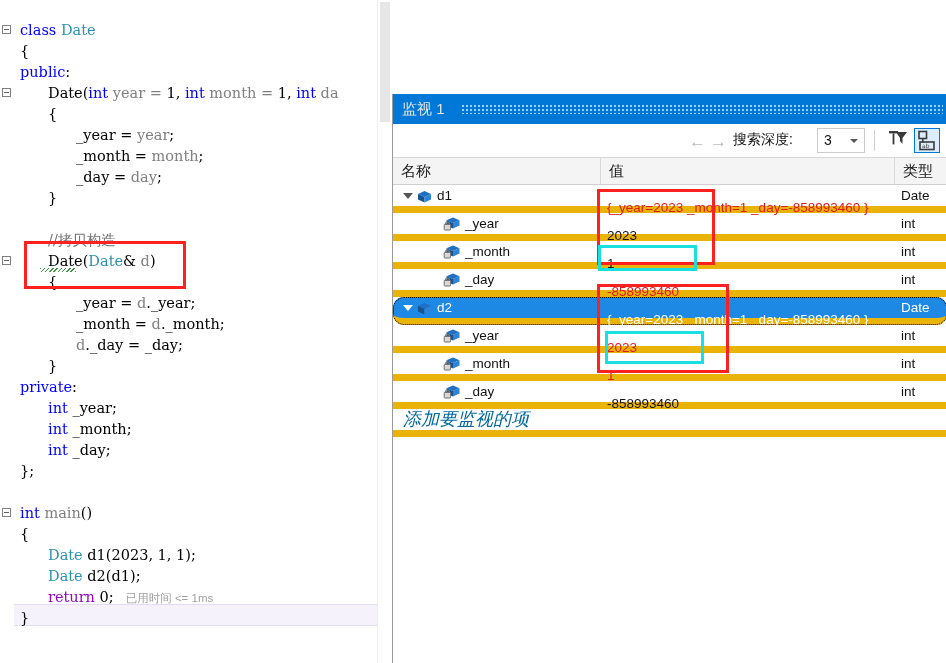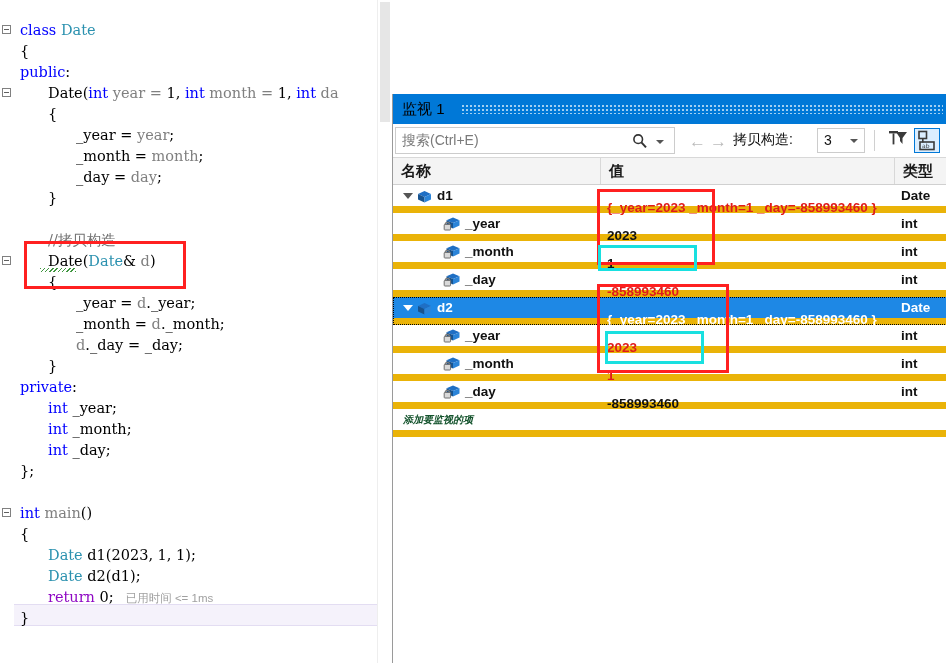--- a/index.html
+++ b/index.html
@@ -123,21 +123,21 @@
     width: 554px; height: 569px;
     background: #ffffff;
     border-left: 1px solid #9a9a9a;
     font-family: "Liberation Sans", sans-serif;
   }
   .watch-title {
     position: absolute;
     left: 0; top: 0;
     width: 554px; height: 30px;
     background: #0078d7;
-    color: #000000;
+    color: #e5e5e5;
     font-size: 15px;
     line-height: 30px;
     padding-left: 9px;
     box-sizing: border-box;
     overflow: hidden;
   }
   .watch-title .dots {
     position: absolute;
     left: 68px; top: 10px; right: 4px; height: 10px;
     background-image: radial-gradient(#bfe0f7 0.8px, transparent 0.9px);
@@ -230,21 +230,20 @@
     border: 1px solid #0078d7;
     background: #dbeeff;
   }
 
   
   .grid {
     position: absolute;
     left: 0; top: 64px;
     width: 554px; height: 505px;
     background: #ffffff;
-    font-weight: bold;
   }
   .grid-head {
     position: relative;
     height: 26px;
     background: #f4f4f4;
     border-bottom: 1px solid #d0d0d0;
   }
   .gh {
     position: absolute;
     top: 0;
@@ -265,20 +264,21 @@
   .row {
     position: relative;
     height: 21px;
     border-bottom: 7px solid #eab308;
     font-size: 13.5px;
     color: #111111;
   }
   .row.selected {
     background: #1e88e5;
     color: #ffffff;
+    border-radius: 11px;
   }
   .row.selected .cell-type,
   .row.selected .cell-val,
   .row.selected .cell-name { color: #ffffff; }
   .row.selected.focus-outline {
     outline: 1px dotted #000;
     outline-offset: -1px;
   }
   .cell-name {
     position: absolute; left: 0; top: 0;
@@ -327,22 +327,22 @@
     top: 4px;
     width: 15px; height: 14px;
   }
   .ico-lock-cube {
     position: absolute;
     top: 3px;
     width: 18px; height: 16px;
   }
   .add-watch {
     font-style: italic;
-    color: #14532d;
-    font-size: 10px;
+    color: #0369a1;
+    font-size: 18px;
   }
   .watermark {
     position: absolute;
     right: 10px; bottom: 10px;
     font-size: 15px;
     color: #c6c6c6;
     font-family: "Liberation Sans", sans-serif;
   }
 </style>
 </head>
@@ -364,35 +364,25 @@
     </div>
 
   <div class="watch">
 
     <div class="watch-title">
       <span>监视 1</span>
       <span class="dots"></span>
     </div>
 
     <div class="watch-toolbar">
-      <div class="search-box">
-        <span class="search-input">搜索(Ctrl+E)</span>
-        <span class="search-icon">
-          <svg width="16" height="16" viewBox="0 0 16 16">
-            <circle cx="6.2" cy="6.2" r="4.3" fill="none" stroke="#333" stroke-width="1.6"></circle>
-            <line x1="9.4" y1="9.4" x2="14" y2="14.4" stroke="#333" stroke-width="2"></line>
-          </svg>
-        </span>
-        <span class="search-caret"></span>
-      </div>
 
       <span class="nav-arrow" style="left:296px;">←</span>
       <span class="nav-arrow" style="left:317px;">→</span>
 
-      <span class="depth-label">拷贝构造:</span>
+      <span class="depth-label">搜索深度:</span>
 
       <div class="depth-box">
         <span class="depth-val">3</span>
         <span class="depth-caret"></span>
       </div>
 
       <div class="tb-sep"></div>
 
       <div class="tb-btn" style="left:492px;">
         <svg width="24" height="23" viewBox="0 0 24 23">

